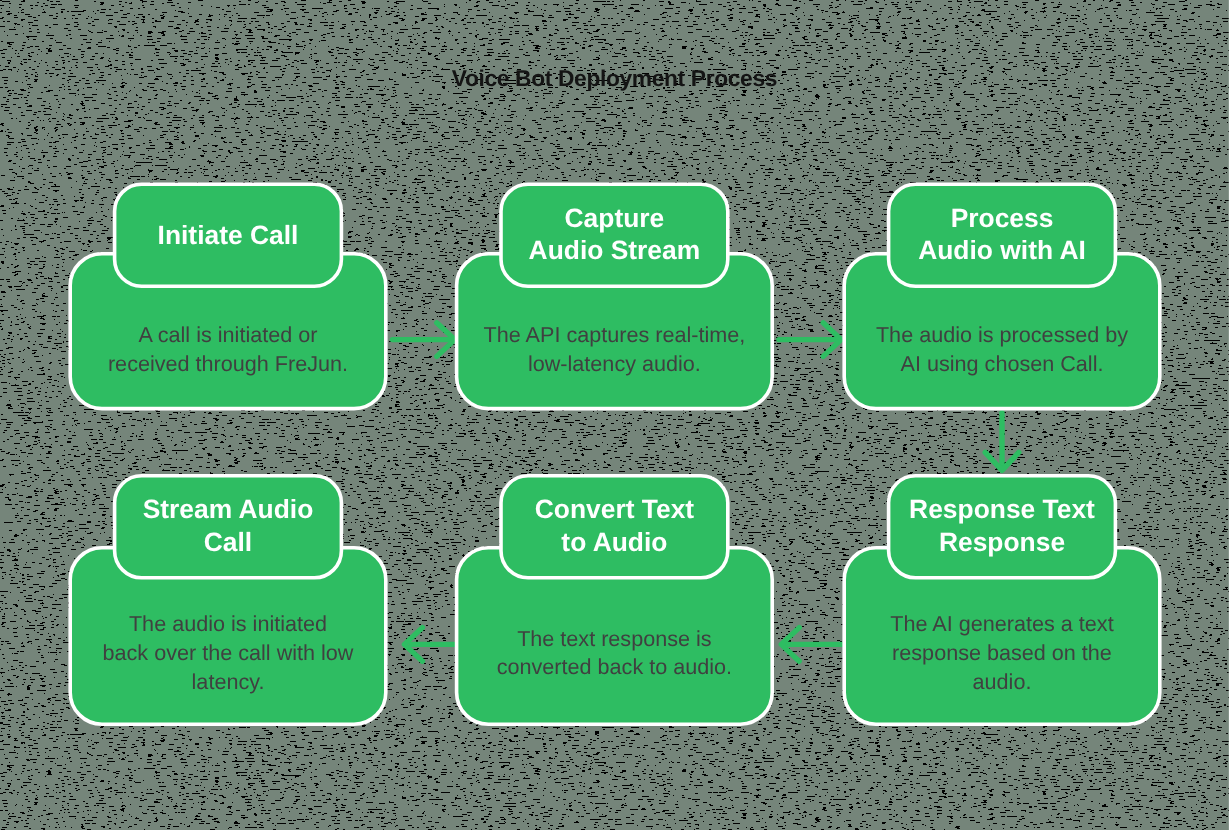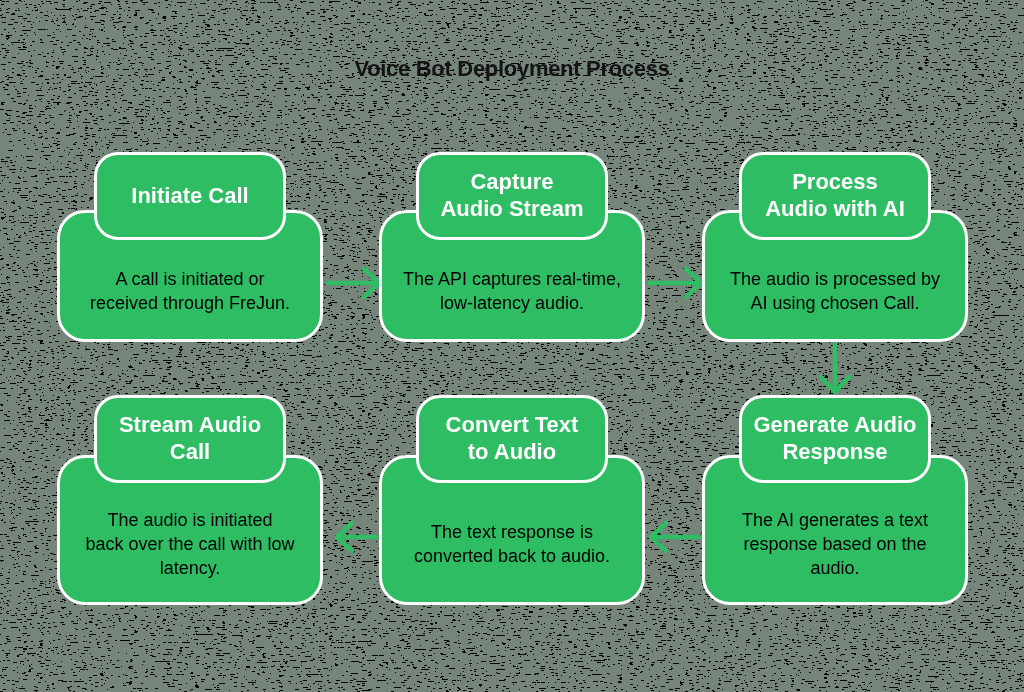--- a/index.html
+++ b/index.html
@@ -4,21 +4,21 @@
 <style>
   html,body{margin:0;padding:0;}
   body{font-family:"Liberation Sans","DejaVu Sans",sans-serif;}
   .stage{
     position:relative;width:1024px;height:692px;overflow:hidden;
     background:#6e7e71;
   }
   .bg-noise{position:absolute;left:0;top:0;z-index:0;display:block;}
   .diagram-title{
     position:absolute;left:0;right:0;top:56px;z-index:3;margin:0;
-    text-align:center;font-size:22px;font-weight:800;letter-spacing:-0.3px;
+    text-align:center;font-size:19px;font-weight:800;letter-spacing:-0.3px;
     color:#141414;
   }
   .arrows{position:absolute;left:0;top:0;z-index:1;}
   .step{position:absolute;width:266px;z-index:2;}
   .s1{left:57px;top:152px}
   .s2{left:379px;top:152px}
   .s3{left:702px;top:152px}
   .s4{left:57px;top:395px}
   .s5{left:379px;top:395px}
   .s6{left:702px;top:395px}
@@ -28,21 +28,21 @@
     background:#2ebd62;border:3px solid #ffffff;border-radius:24px;
     display:flex;align-items:center;justify-content:center;
     text-align:center;color:#ffffff;font-weight:700;font-size:22px;
     line-height:1.22;white-space:pre-line;
   }
   .card{
     position:absolute;left:0;z-index:1;
     width:266px;box-sizing:border-box;
     background:#2ebd62;border:3px solid #ffffff;border-radius:28px;
     display:flex;align-items:center;justify-content:center;
-    text-align:center;color:#000000;font-weight:400;font-size:18px;
+    text-align:center;color:#404040;font-weight:400;font-size:18px;
     line-height:1.34;white-space:pre-line;padding:0 14px;
   }
   .row1 .card{top:58px;height:132px;padding-top:30px;}
   .row2 .card{top:60px;height:150px;padding-top:28px;}
 </style>
 </head>
 <body>
 
 <div class="stage">
 
@@ -138,21 +138,21 @@
 to Audio</span>
     </div>
     <div class="card">
       <span>The text response is
 converted back to audio.</span>
     </div>
   </div>
 
   <div class="step row2 s6">
     <div class="head">
-      <span>Generate Audio
+      <span>Response Text
 Response</span>
     </div>
     <div class="card">
       <span>The AI generates a text
 response based on the
 audio.</span>
     </div>
   </div>
 
 </div>

